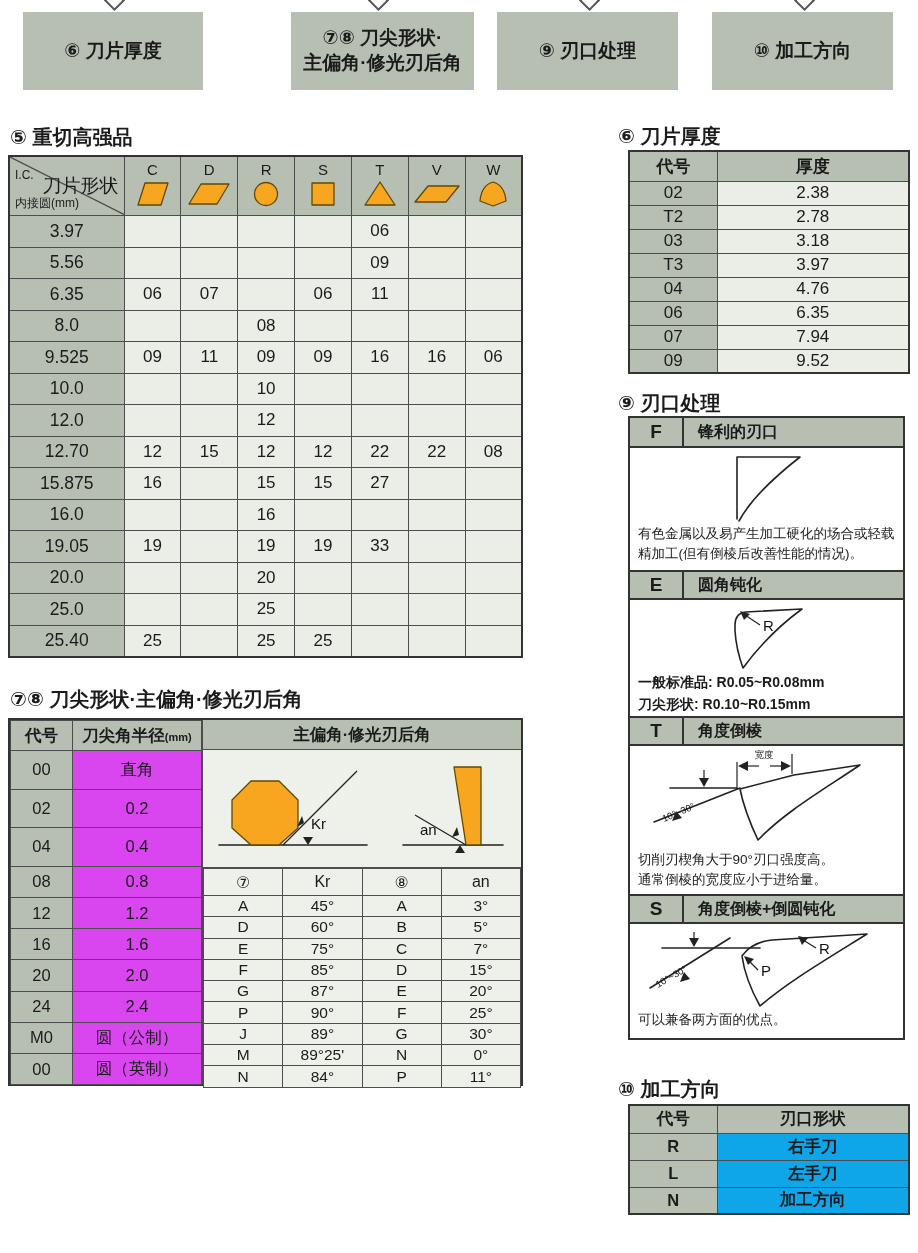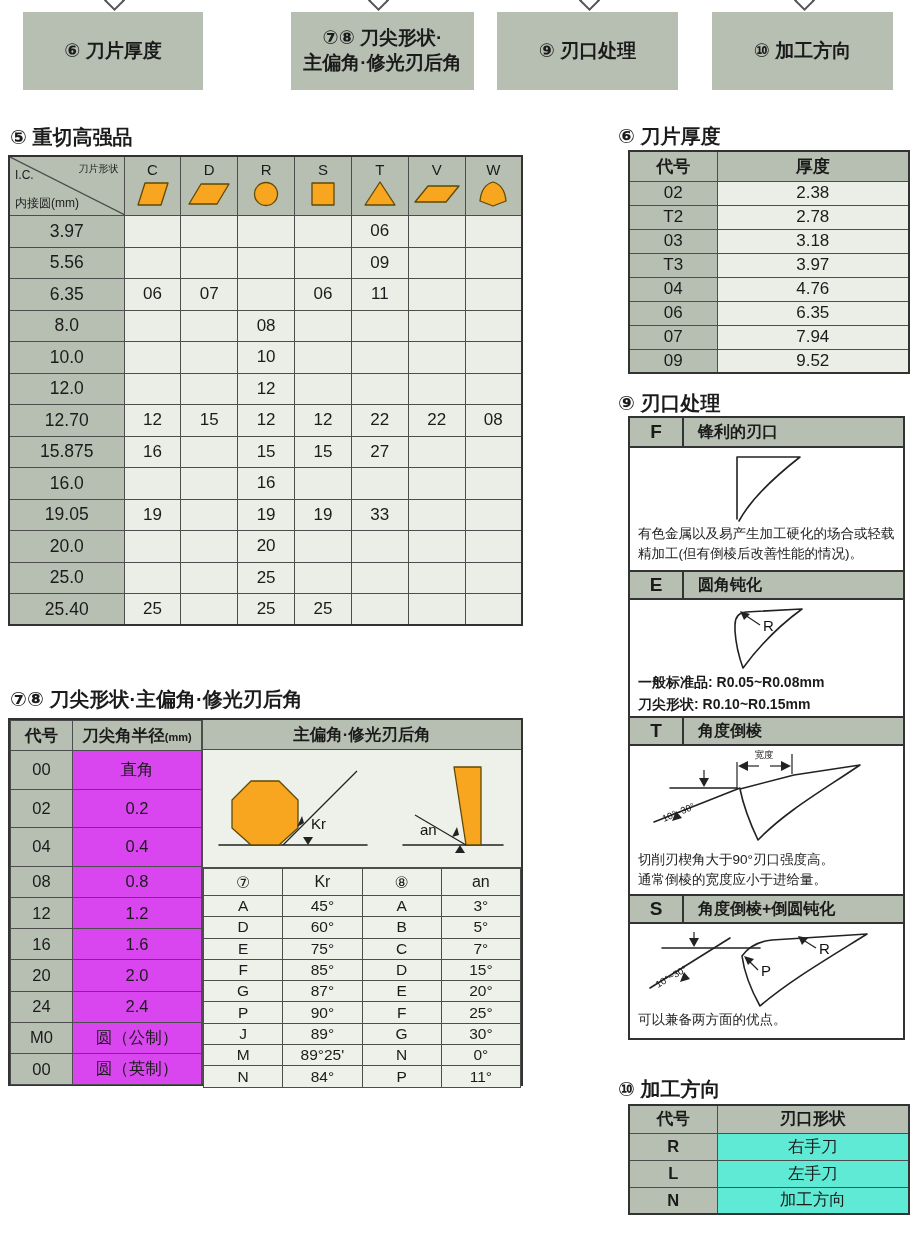--- a/index.html
+++ b/index.html
@@ -21,41 +21,41 @@
 
   
   .t5{position:absolute;left:8px;top:155px;width:515px;border:2px solid #333}
   .t5 th,.t5 td{border:1px solid #4d4d4d}
   .t5 thead th{background:#b7bfb2;height:58px;font-weight:normal}
   .t5 tbody th{background:#b7bfb2;font-weight:normal;font-size:17.5px}
   .t5 tbody td{background:#ebeee7;font-size:17px}
   .t5 tbody tr{height:31.5px}
   .corner{position:relative}
   .corner svg{position:absolute;left:0;top:0}
-  .corner .tr{position:absolute;top:5px;right:5px;font-size:10px}
+  .corner .tr{position:absolute;top:16px;right:5px;font-size:19px}
   .corner .bl1{position:absolute;left:5px;top:11px;font-size:12px}
   .corner .bl2{position:absolute;left:5px;bottom:3px;font-size:12px}
   .colhead .letter{font-size:15px;line-height:17px;padding-top:3px}
 
   
   .t6{position:absolute;left:628px;top:150px;width:282px;border:2px solid #333}
   .t6 th,.t6 td{border:1px solid #4d4d4d;font-size:17px}
   .t6 thead tr{height:30px}
   .t6 thead th{background:#b7bfb2;font-weight:bold}
   .t6 tbody tr{height:24px}
   .t6 tbody th{background:#b7bfb2;font-weight:normal}
   .t6 tbody td{background:#ebeee7}
 
   .t10{position:absolute;left:628px;top:1104px;width:282px;border:2px solid #333}
   .t10 th,.t10 td{border:1px solid #4d4d4d;font-size:16.5px}
   .t10 thead tr{height:28px}
   .t10 thead th{background:#b7bfb2;font-weight:bold}
   .t10 tbody tr{height:27px}
   .t10 tbody th{background:#b7bfb2;font-weight:bold}
-  .t10 tbody td{background:#5eead4;font-weight:normal}
+  .t10 tbody td{background:#0ea5e9;font-weight:bold}
 
   
   .box9{position:absolute;left:628px;top:416px;width:277px;height:624px;border:2px solid #333;
     box-sizing:border-box;background:#fff;display:flex;flex-direction:column}
   .band{flex:none;height:30px;box-sizing:border-box;background:#b7bfb2;display:flex;align-items:stretch;
     border-top:2px solid #333;border-bottom:2px solid #333}
   .band:first-child{border-top:none}
   .band .code{width:52px;border-right:2px solid #333;display:flex;align-items:center;justify-content:center;
     font-weight:bold;font-size:19px}
   .band .bname{display:flex;align-items:center;padding-left:14px;font-weight:bold;font-size:16px}
@@ -213,20 +213,30 @@
       </tr>
       <tr>
         <th>8.0</th>
         <td></td>
         <td></td>
         <td>08</td>
         <td></td>
         <td></td>
         <td></td>
         <td></td>
+      </tr>
+      <tr>
+        <th>9.525</th>
+        <td>09</td>
+        <td>11</td>
+        <td>09</td>
+        <td>09</td>
+        <td>16</td>
+        <td>16</td>
+        <td>06</td>
       </tr>
       <tr>
         <th>10.0</th>
         <td></td>
         <td></td>
         <td>10</td>
         <td></td>
         <td></td>
         <td></td>
         <td></td>

